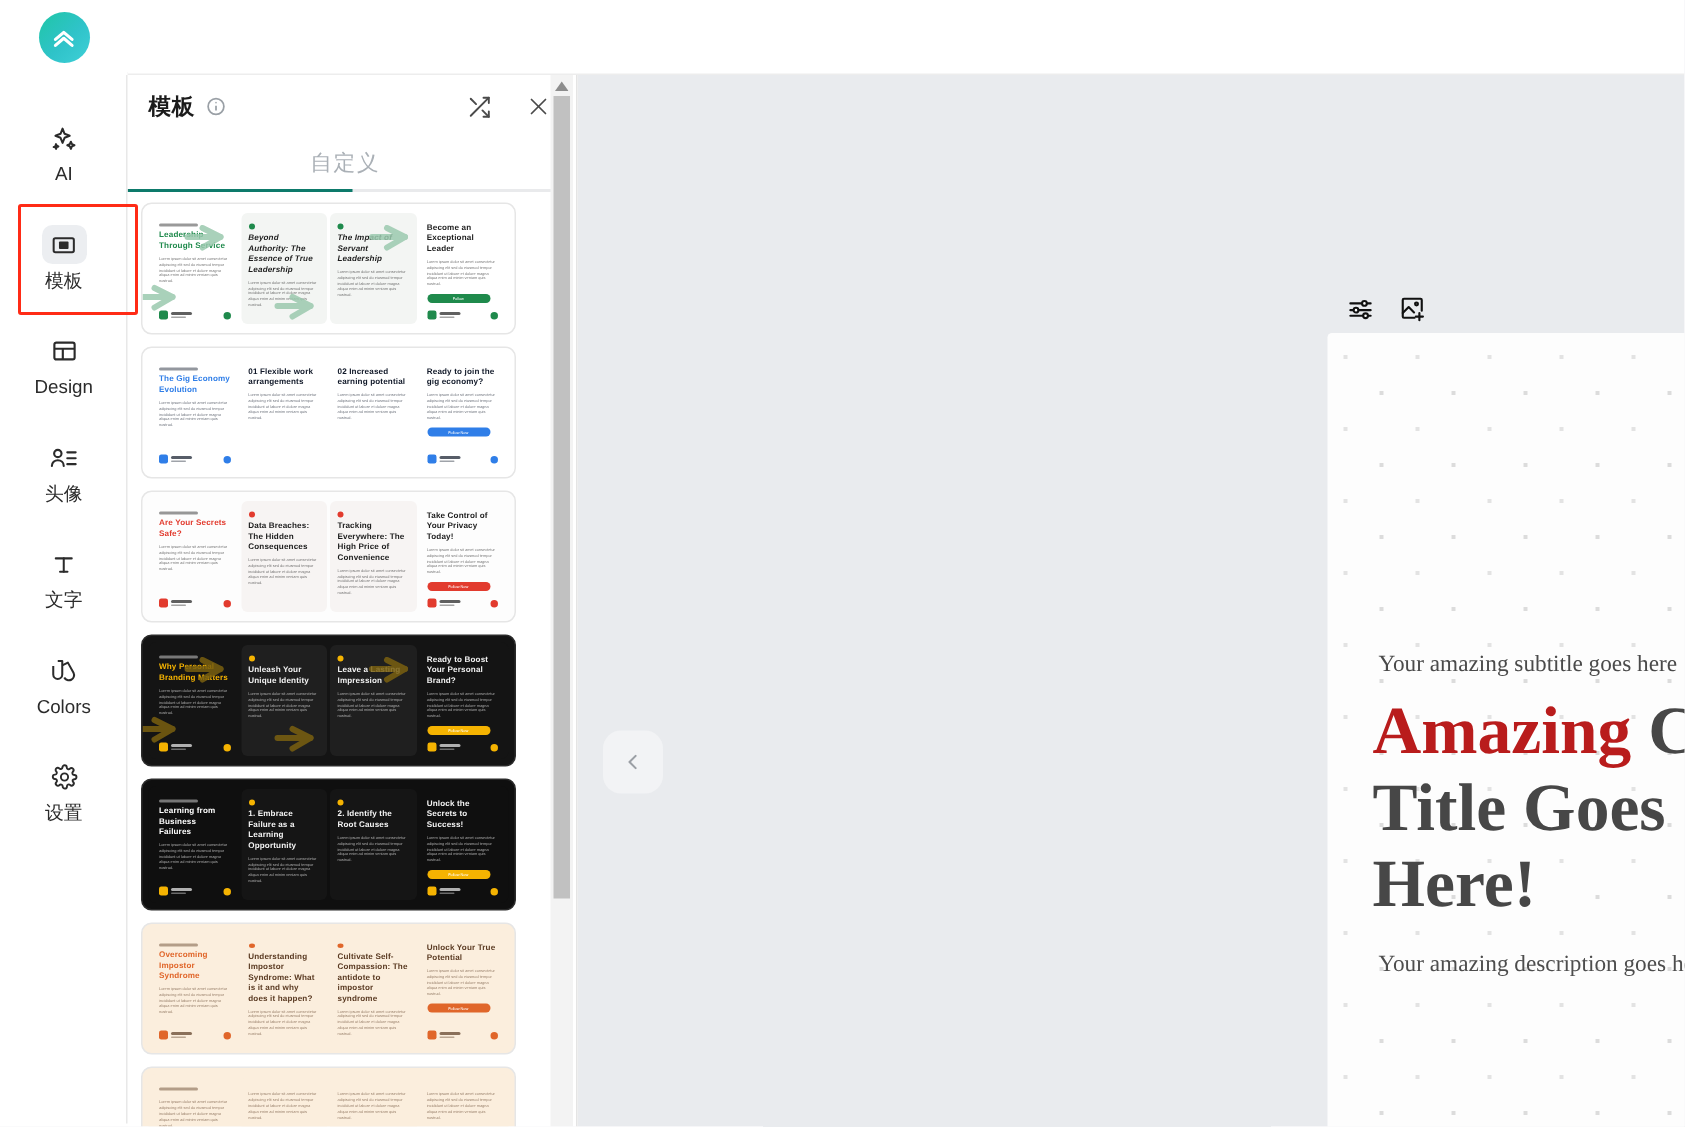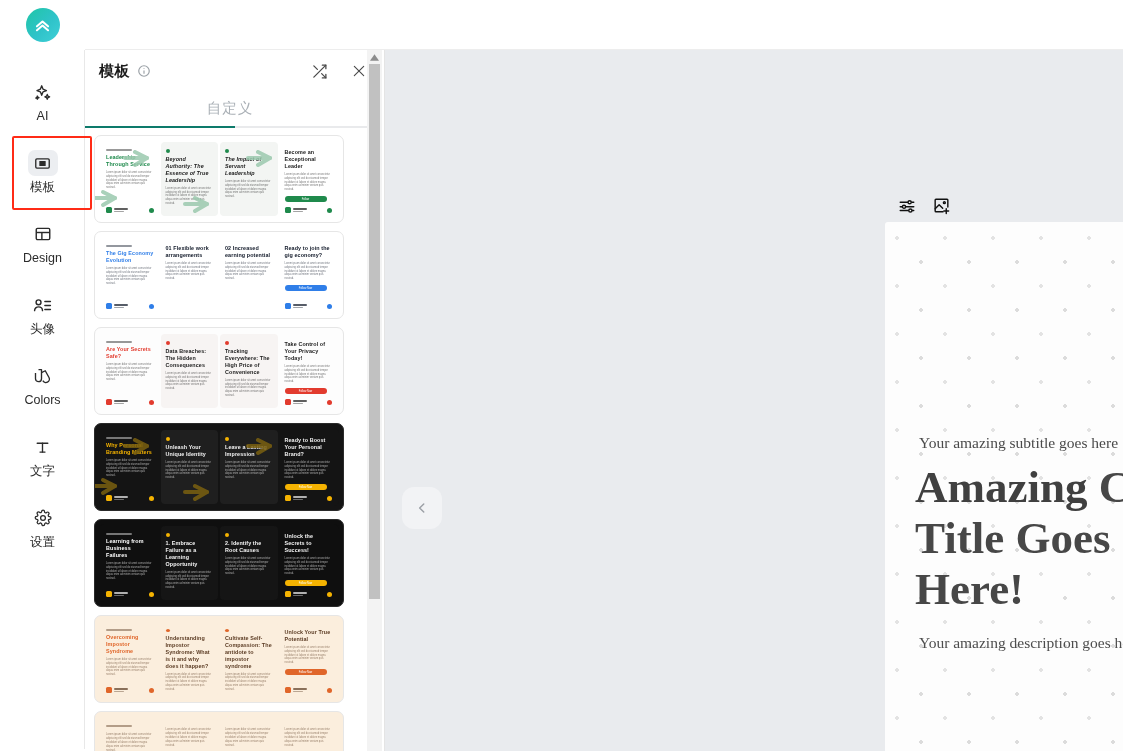--- a/index.html
+++ b/index.html
@@ -178,21 +178,21 @@
     position: absolute; left: 34px; top: 212px; right: 20px;
     font-family: "Liberation Serif", "DejaVu Serif", serif;
     font-size: 15.5px; color: #4a4a4a; white-space: nowrap;
   }
   .c-title {
     position: absolute; left: 30px; top: 240px; right: -170px;
     font-family: "Liberation Serif", "DejaVu Serif", serif;
     font-weight: 700; font-size: 45px; line-height: 1.13;
     color: #474747; white-space: nowrap;
   }
-  .c-title .hl { color: #404040; }
+  .c-title .hl { color: #b91c1c; }
   .c-desc {
     position: absolute; left: 34px; top: 412px; right: -60px;
     font-family: "Liberation Serif", "DejaVu Serif", serif;
     font-size: 15.5px; color: #4d4d4d; white-space: nowrap;
   }
   .topbar {
     position: absolute; left: 85px; top: 0; right: 0; height: 50px;
     background: #fff; border-bottom: 1px solid #ededed; z-index: 3;
   }
   .topbar-right {
@@ -254,36 +254,36 @@
             <path d="M2 18.5c0-2.9 2.3-4.8 5-4.8s5 1.9 5 4.8"></path>
             <line x1="15" y1="7" x2="22" y2="7"></line>
             <line x1="15" y1="12" x2="22" y2="12"></line>
             <line x1="15" y1="17" x2="22" y2="17"></line>
           </svg>
         </span>
         <span class="rail-label">头像</span>
       </div>
       <div class="rail-item">
         <span class="rail-ico">
-          <svg width="18" height="18" viewBox="0 0 24 24" fill="none" stroke="currentColor" stroke-width="1.8" stroke-linejoin="round">
-            <path d="M6 3.5h4v12a4 4 0 0 1-8 0V8"></path>
-            <path d="M10 7.5l5-2.5 5 9a4.6 4.6 0 0 1-8.2 4.2"></path>
-          </svg>
-        </span>
-        <span class="rail-label">Colors</span>
-      </div>
-      <div class="rail-item">
-        <span class="rail-ico">
           <svg width="17" height="17" viewBox="0 0 24 24" fill="none" stroke="currentColor" stroke-width="1.9" stroke-linecap="round">
             <line x1="4.5" y1="6" x2="19.5" y2="6"></line>
             <line x1="12" y1="6" x2="12" y2="18.5"></line>
             <line x1="8.5" y1="18.5" x2="15.5" y2="18.5"></line>
           </svg>
         </span>
         <span class="rail-label">文字</span>
+      </div>
+      <div class="rail-item">
+        <span class="rail-ico">
+          <svg width="18" height="18" viewBox="0 0 24 24" fill="none" stroke="currentColor" stroke-width="1.8" stroke-linejoin="round">
+            <path d="M6 3.5h4v12a4 4 0 0 1-8 0V8"></path>
+            <path d="M10 7.5l5-2.5 5 9a4.6 4.6 0 0 1-8.2 4.2"></path>
+          </svg>
+        </span>
+        <span class="rail-label">Colors</span>
       </div>
       <div class="rail-item">
         <span class="rail-ico">
           <svg width="18" height="18" viewBox="0 0 24 24" fill="none" stroke="currentColor" stroke-width="1.7">
             <circle cx="12" cy="12" r="3.2"></circle>
             <path d="M19.3 14.6a1.6 1.6 0 0 0 .32 1.76l.06.06a1.9 1.9 0 1 1-2.7 2.7l-.06-.06a1.6 1.6 0 0 0-1.76-.32 1.6 1.6 0 0 0-.97 1.46v.17a1.9 1.9 0 1 1-3.8 0v-.09a1.6 1.6 0 0 0-1.05-1.46 1.6 1.6 0 0 0-1.76.32l-.06.06a1.9 1.9 0 1 1-2.7-2.7l.06-.06a1.6 1.6 0 0 0 .32-1.76 1.6 1.6 0 0 0-1.46-.97H3.5a1.9 1.9 0 1 1 0-3.8h.09a1.6 1.6 0 0 0 1.46-1.05 1.6 1.6 0 0 0-.32-1.76l-.06-.06a1.9 1.9 0 1 1 2.7-2.7l.06.06a1.6 1.6 0 0 0 1.76.32h.08A1.6 1.6 0 0 0 10.2 3.6v-.17a1.9 1.9 0 1 1 3.8 0v.09a1.6 1.6 0 0 0 .97 1.46 1.6 1.6 0 0 0 1.76-.32l.06-.06a1.9 1.9 0 1 1 2.7 2.7l-.06.06a1.6 1.6 0 0 0-.32 1.76v.08a1.6 1.6 0 0 0 1.46.97h.17a1.9 1.9 0 1 1 0 3.8h-.09a1.6 1.6 0 0 0-1.46.97z"></path>
           </svg>
         </span>
         <span class="rail-label">设置</span>
       </div>

